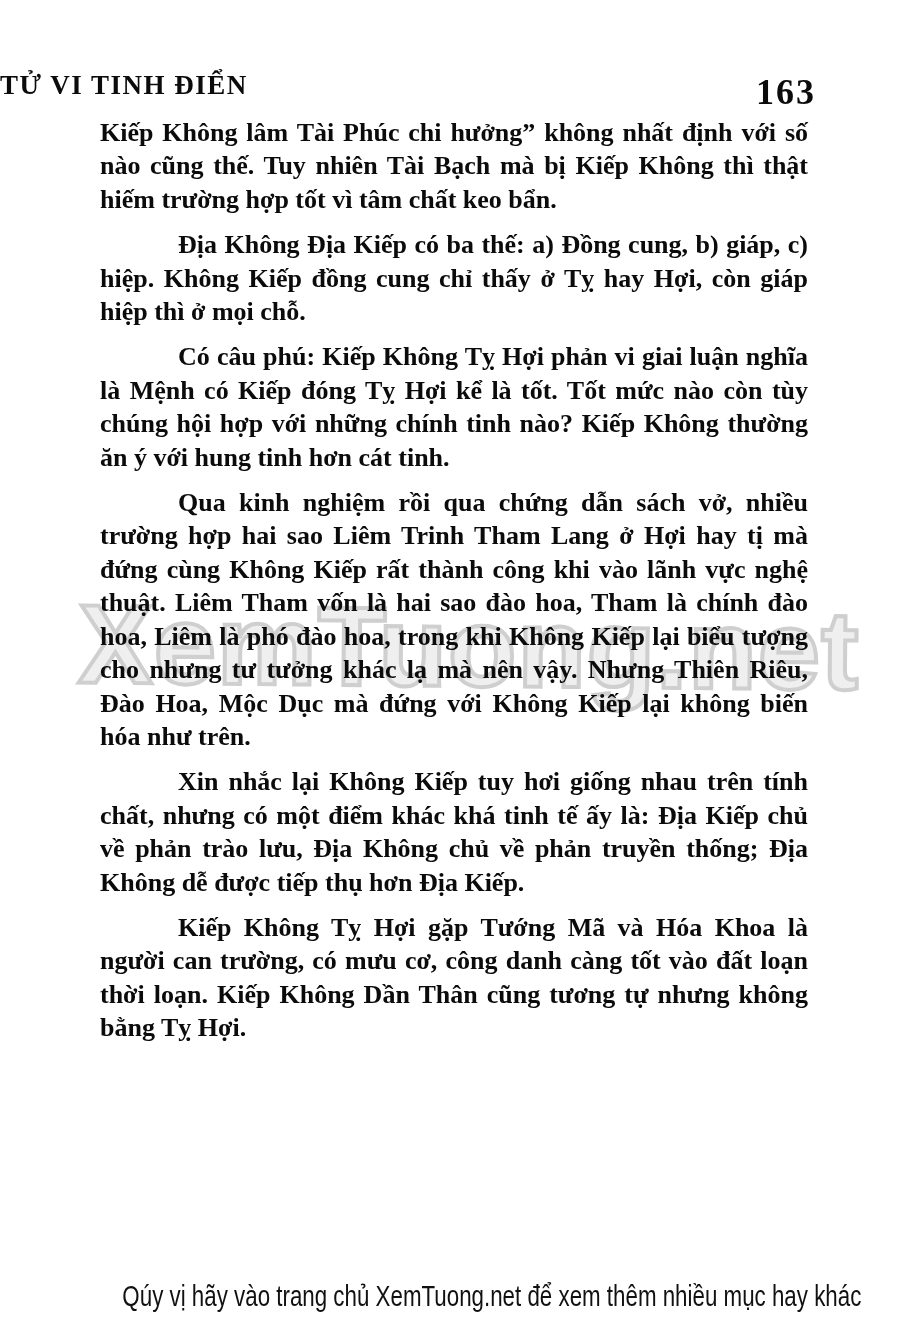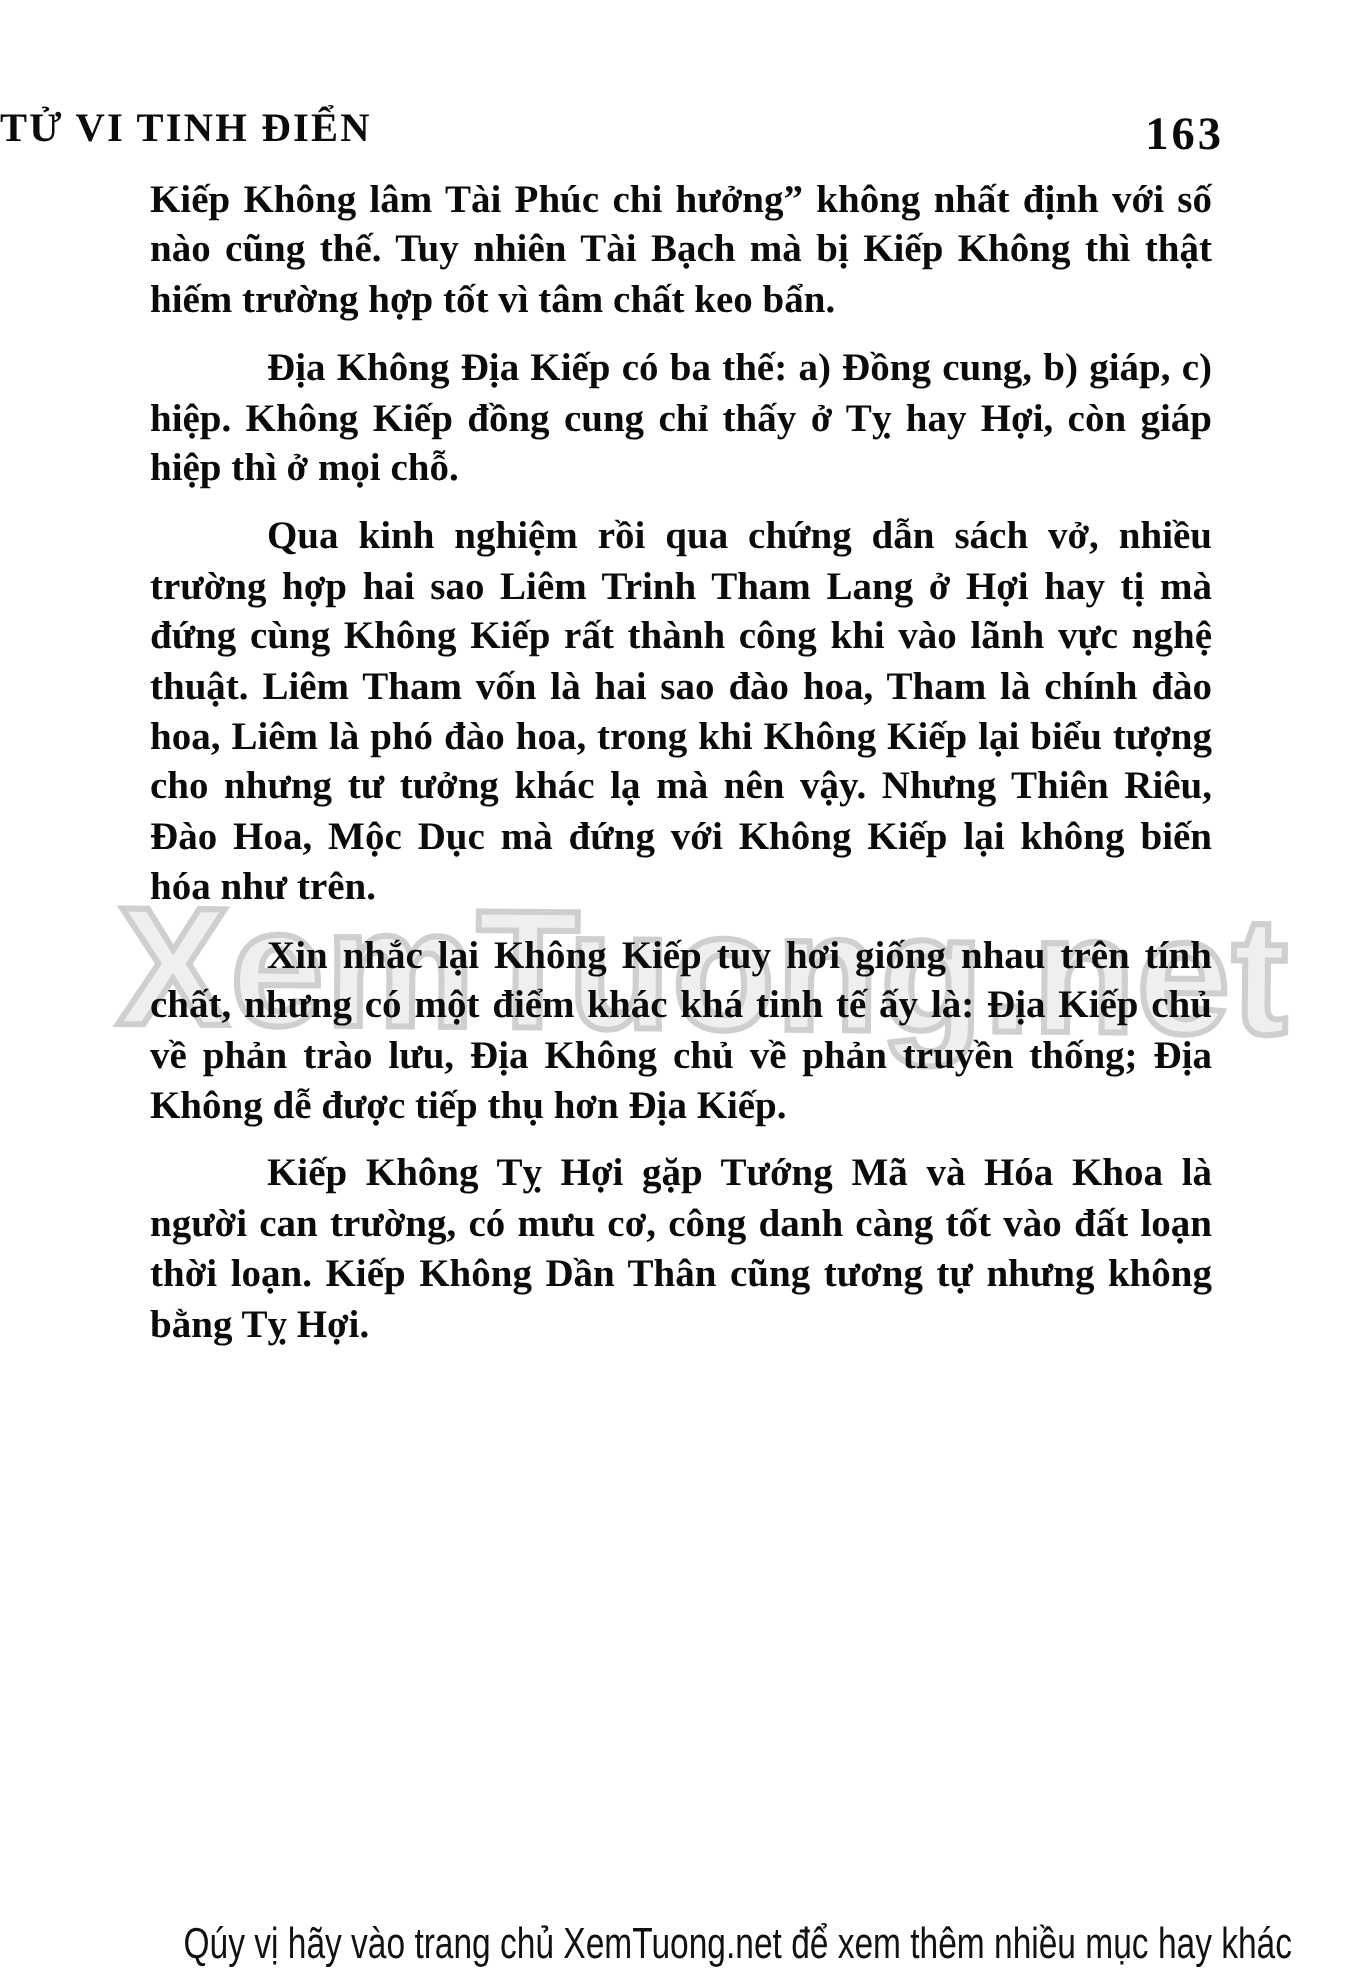--- a/index.html
+++ b/index.html
@@ -22,21 +22,21 @@
   }
   .title {
     font-size: 27px;
     font-weight: bold;
     letter-spacing: 1.5px;
     white-space: nowrap;
   }
   .page-number {
     position: absolute;
     top: 1px; right: 84px;
-    font-size: 31px;
+    font-size: 36px;
     font-weight: bold;
     letter-spacing: 2px;
   }
   
   .body-text {
     position: absolute;
     top: 104px; left: 88px;
     width: 732px;
     font-size: 26px;
     line-height: 33.4px;
@@ -89,20 +89,21 @@
   <div class="watermark">XemTuong.net</div>
 
   <div class="header">
     <span class="title">TỬ VI TINH ĐIỂN</span>
     <span class="page-number">163</span>
   </div>
 
   <div class="body-text">
     <p class="no-indent">Kiếp Không lâm Tài Phúc chi hưởng” không nhất định với số nào cũng thế. Tuy nhiên Tài Bạch mà bị Kiếp Không thì thật hiếm trường hợp tốt vì tâm chất keo bẩn.</p>
     <p>Địa Không Địa Kiếp có ba thế: a) Đồng cung, b) giáp, c) hiệp. Không Kiếp đồng cung chỉ thấy ở Tỵ hay Hợi, còn giáp hiệp thì ở mọi chỗ.</p>
+    <p>Có câu phú: Kiếp Không Tỵ Hợi phản vi giai luận nghĩa là Mệnh có Kiếp đóng Tỵ Hợi kể là tốt. Tốt mức nào còn tùy chúng hội hợp với những chính tinh nào? Kiếp Không thường ăn ý với hung tinh hơn cát tinh.</p>
     <p>Qua kinh nghiệm rồi qua chứng dẫn sách vở, nhiều trường hợp hai sao Liêm Trinh Tham Lang ở Hợi hay tị mà đứng cùng Không Kiếp rất thành công khi vào lãnh vực nghệ thuật. Liêm Tham vốn là hai sao đào hoa, Tham là chính đào hoa, Liêm là phó đào hoa, trong khi Không Kiếp lại biểu tượng cho nhưng tư tưởng khác lạ mà nên vậy. Nhưng Thiên Riêu, Đào Hoa, Mộc Dục mà đứng với Không Kiếp lại không biến hóa như trên.</p>
     <p>Xin nhắc lại Không Kiếp tuy hơi giống nhau trên tính chất, nhưng có một điểm khác khá tinh tế ấy là: Địa Kiếp chủ về phản trào lưu, Địa Không chủ về phản truyền thống; Địa Không dễ được tiếp thụ hơn Địa Kiếp.</p>
     <p>Kiếp Không Tỵ Hợi gặp Tướng Mã và Hóa Khoa là người can trường, có mưu cơ, công danh càng tốt vào đất loạn thời loạn. Kiếp Không Dần Thân cũng tương tự nhưng không bằng Tỵ Hợi.</p>
     <p></p>
   </div>
 
   <div class="footer">
     <span class="footer-inner">Qúy vị hãy vào trang chủ XemTuong.net để xem thêm nhiều mục hay khác</span>
   </div>
 

